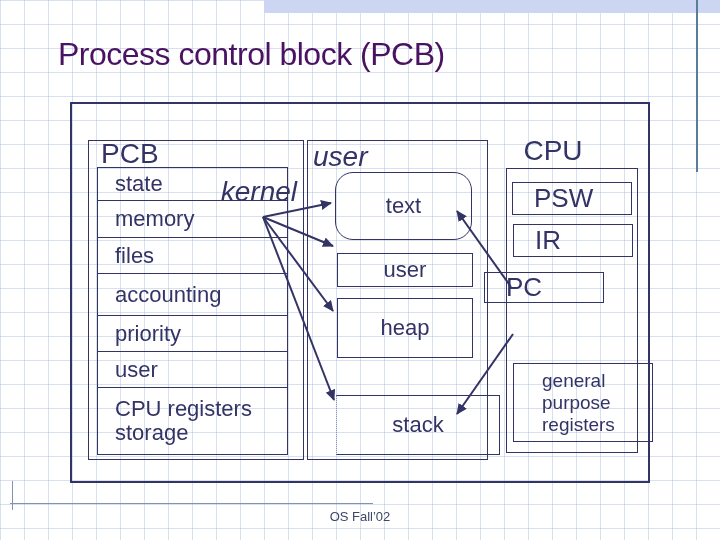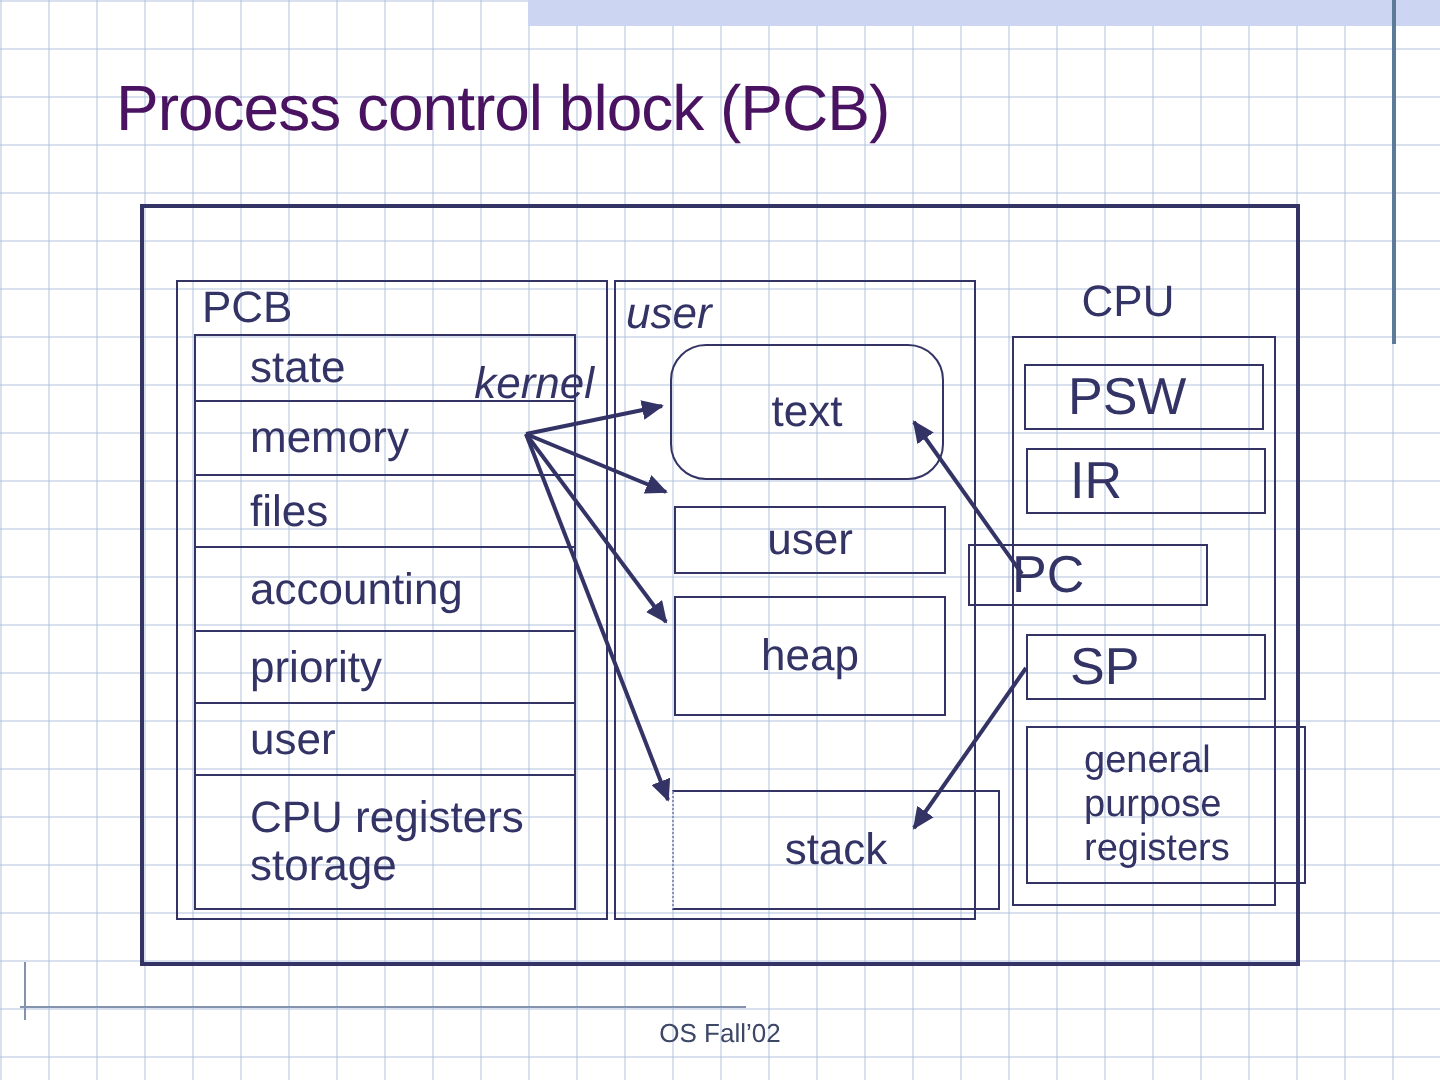--- a/index.html
+++ b/index.html
@@ -16,32 +16,32 @@
   .vline{position:absolute;left:696px;top:0;width:2px;height:172px;background:var(--edge-line,#5b7b98);}
   .title{
     position:absolute;left:58px;top:36px;width:620px;
     font-size:32px;letter-spacing:-0.5px;color:var(--title,#4a1361);
     white-space:nowrap;
   }
   .outer-box{position:absolute;left:70px;top:102px;width:580px;height:381px;border:2px solid var(--diagram,#333366);box-sizing:border-box;}
   .section{position:absolute;border:1.5px solid var(--diagram,#333366);box-sizing:border-box;}
   .kernel-section{left:88px;top:140px;width:216px;height:320px;}
   .user-section{left:307px;top:140px;width:181px;height:320px;}
-  .lbl{position:absolute;font-size:22px;line-height:24px;}
+  .lbl{position:absolute;font-size:28px;line-height:24px;}
   .pcb-label{left:101px;top:142px;}
   .kernel-label{left:190px;top:144px;width:107px;text-align:right;font-style:italic;margin-top:36px;}
   .user-label{left:313px;top:145px;font-style:italic;}
-  .cpu-label{left:498px;top:139px;width:132px;text-align:center;}
+  .cpu-label{left:487px;top:139px;width:132px;text-align:center;}
   .pcb-table{
     position:absolute;left:97px;top:167px;width:191px;height:288px;
     border:1.5px solid var(--diagram,#333366);box-sizing:border-box;
     display:flex;flex-direction:column;
   }
   .pcb-row{
-    display:flex;align-items:center;padding-left:27px;
+    display:flex;align-items:center;padding-left:17px;
     font-size:22px;line-height:24px;
     border-bottom:1.5px solid var(--diagram,#333366);box-sizing:border-box;
   }
   .pcb-row:nth-child(1){height:33px;}
   .pcb-row:nth-child(2){height:37px;}
   .pcb-row:nth-child(3){height:36px;}
   .pcb-row:nth-child(4){height:42px;}
   .pcb-row:nth-child(5){height:36px;}
   .pcb-row:nth-child(6){height:36px;}
   .pcb-row:nth-child(7){flex:1;border-bottom:none;padding-right:8px;}
@@ -104,21 +104,20 @@
 
   <div class="mem-box mem-text">text</div>
   <div class="mem-box mem-data">user</div>
   <div class="mem-box mem-heap">heap</div>
   <div class="mem-box mem-stack">stack</div>
 
   <div class="cpu-box"></div>
   <div class="reg-box reg-psw">PSW</div>
   <div class="reg-box reg-ir">IR</div>
   <div class="reg-box reg-pc">PC</div>
-  <div class="reg-box reg-sp">SP</div>
   <div class="reg-box reg-gpr">general purpose registers</div>
 
   <svg class="arrows" width="720" height="540" viewBox="0 0 720 540">
     <defs>
       <marker id="ah" markerUnits="userSpaceOnUse" markerWidth="12" markerHeight="10" refX="10" refY="5" orient="auto">
         <polygon points="0,0 11,5 0,10" fill="#333366"></polygon>
       </marker>
     </defs>
     <line x1="263" y1="217" x2="331" y2="203" stroke="#333366" stroke-width="2" marker-end="url(#ah)"></line>
     <line x1="263" y1="217" x2="333" y2="246" stroke="#333366" stroke-width="2" marker-end="url(#ah)"></line>

